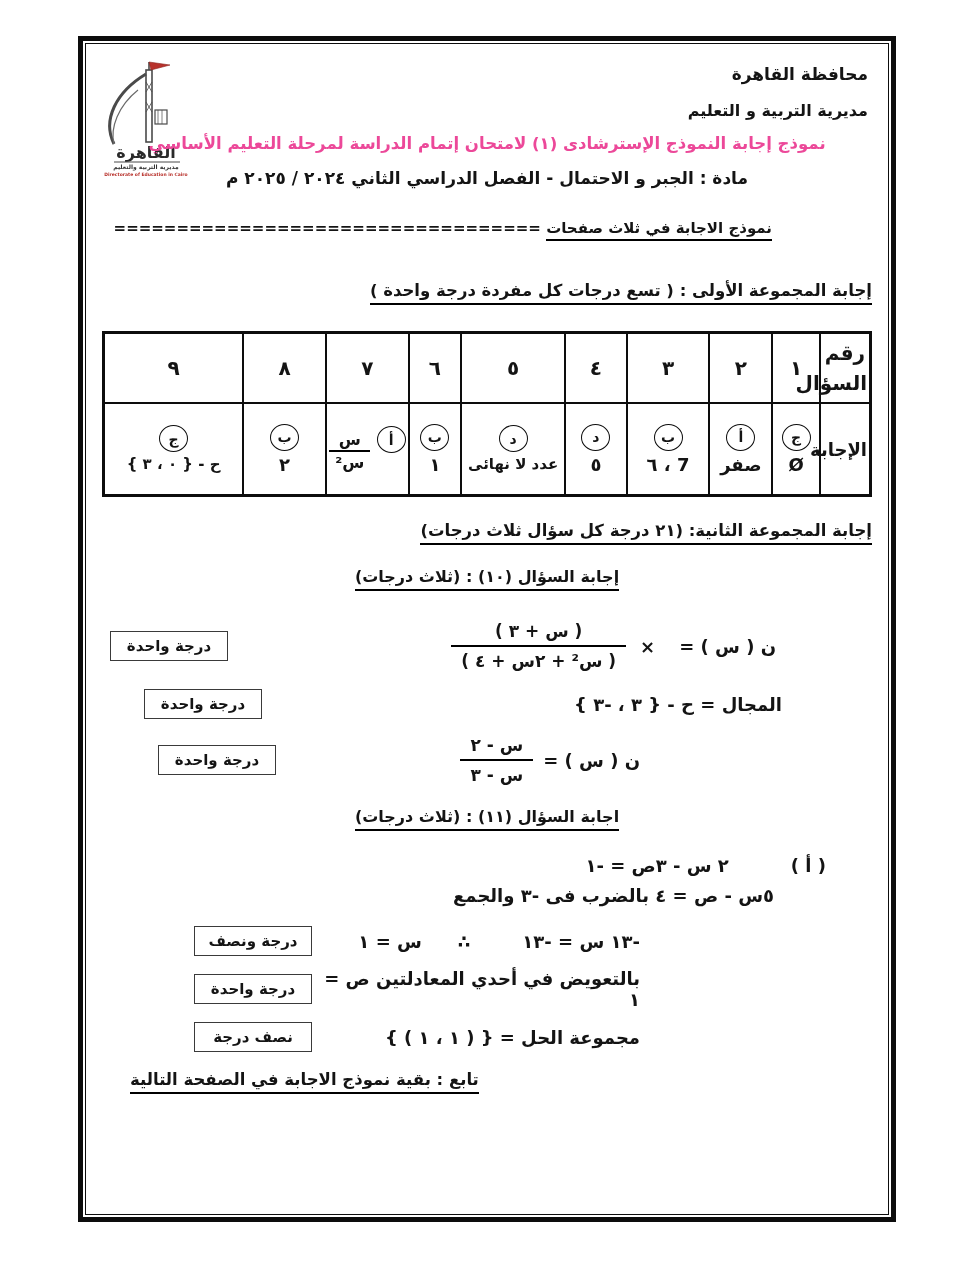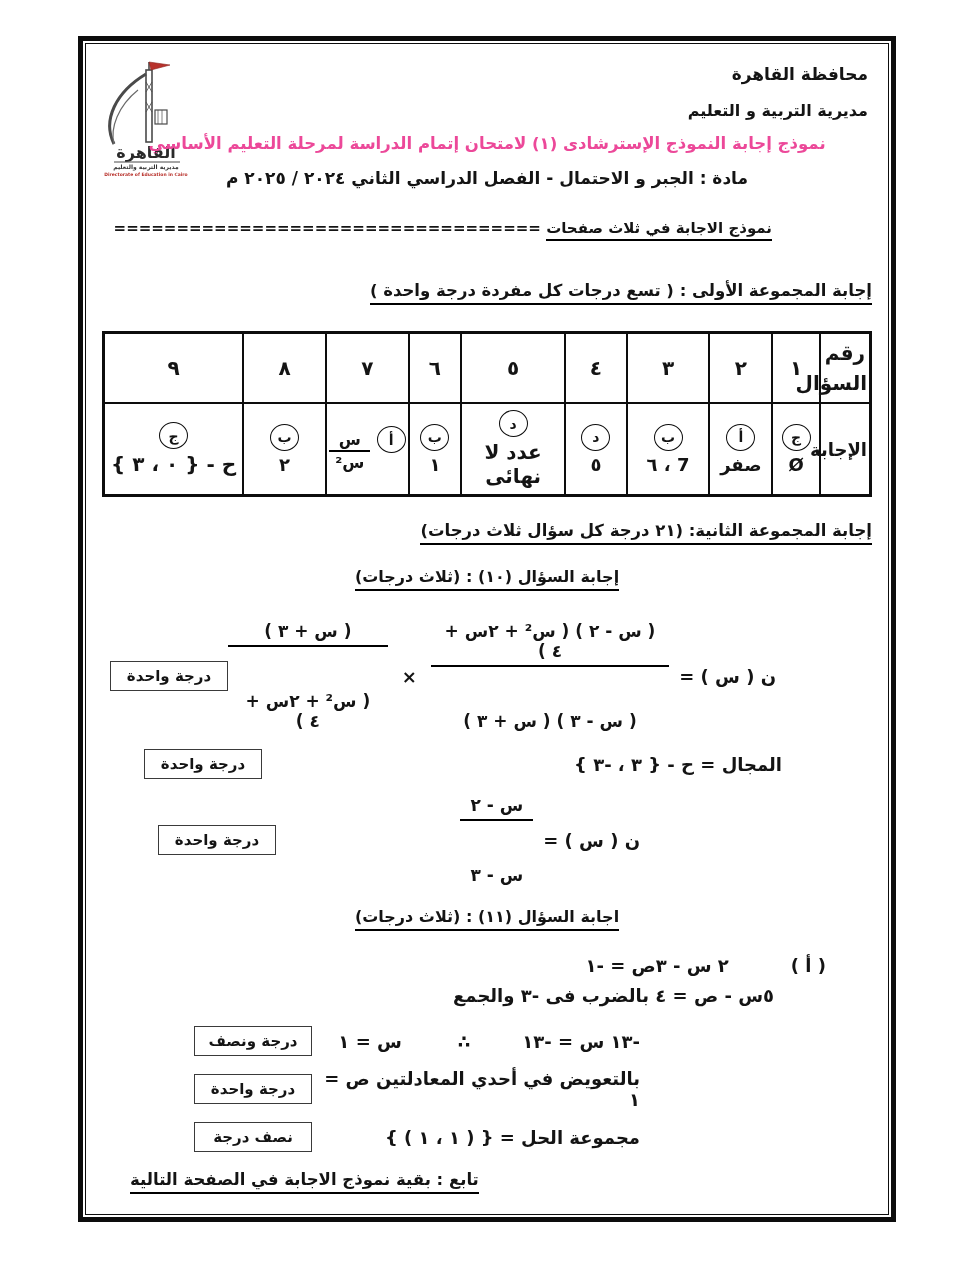--- a/index.html
+++ b/index.html
@@ -28,28 +28,28 @@
   
   table.answers{width:100%;border-collapse:collapse;margin-top:26px;table-layout:fixed;}
   table.answers td,table.answers th{border:2.4px solid #0d0d0d;text-align:center;vertical-align:middle;padding:2px;}
   table.answers{border:3px solid #0d0d0d;}
   .rownum td{height:64px;font-size:20px;}
   .rowans td{height:86px;font-size:18px;}
   .corner{font-size:16px;line-height:1.5;}
   .circ{display:inline-flex;align-items:center;justify-content:center;width:27px;height:25px;
         border:1.7px solid #0d0d0d;border-radius:50%;font-size:14px;line-height:1;}
   .aval{margin-top:3px;font-size:18px;}
-  .aval.small{font-size:20px;}
+  .aval.small{font-size:15px;}
   .cellfrac{display:inline-flex;flex-direction:column;align-items:stretch;text-align:center;margin-top:2px;font-size:16px;}
   .cellfrac .ftop{border-bottom:2.2px solid #000;padding:0 6px 1px;}
   .cellfrac .fbot{padding:1px 6px 0;}
 
   
   .row{display:flex;align-items:center;font-size:18px;}
-  .frac{display:inline-flex;flex-direction:column;align-items:stretch;text-align:center;vertical-align:middle;font-size:17px;gap:40px;}
+  .frac{display:inline-flex;flex-direction:column;align-items:stretch;text-align:center;vertical-align:middle;font-size:17px;}
   .frac .ftop{border-bottom:2.4px solid #000;padding:0 10px 4px;}
   .frac .fbot{padding:4px 10px 0;}
   .times{margin:0 14px;font-size:18px;}
   .lhs{margin-left:10px;white-space:nowrap;}
   .score{display:inline-block;border:1.7px solid #3a3a3a;padding:5px 8px;min-width:100px;text-align:center;
          font-size:15px;margin-inline-start:auto;white-space:nowrap;background:#fff;}
   .footer{font-size:16.5px;text-align:left;padding-left:28px;margin-top:18px;direction:rtl;}
 </style>
 </head>
 <body>
@@ -166,24 +166,20 @@
 
         <div class="group-heading" style="margin-top:24px;">
           <span class="h-ul">إجابة المجموعة الثانية: (٢١ درجة كل سؤال ثلاث درجات)</span>
         </div>
         <div class="sub-heading">
           <span class="h-ul">إجابة السؤال (١٠) : (ثلاث درجات)</span>
         </div>
 
         <div class="row" style="margin-top:30px;padding-right:96px;">
           <span class="lhs">ن ( س ) =</span>
-          <span class="frac">
-            <span class="ftop">( س - ٢ ) ( س² + ٢س + ٤ )</span>
-            <span class="fbot">( س - ٣ ) ( س + ٣ )</span>
-          </span>
           <span class="times">×</span>
           <span class="frac">
             <span class="ftop">( س + ٣ )</span>
             <span class="fbot">( س² + ٢س + ٤ )</span>
           </span>
           <span class="score" style="margin-inline-end:8px;">درجة واحدة</span>
         </div>
 
         <div class="row" style="margin-top:18px;padding-right:90px;">
           <span>المجال = ح - { ٣ ، -٣ }</span>
@@ -208,21 +204,21 @@
           <span style="margin-right:62px;">٢ س - ٣ص = -١</span>
         </div>
 
         <div class="row" style="margin-top:9px;padding-right:98px;text-align:center;">
           <span>٥س - ص = ٤   بالضرب فى -٣ والجمع</span>
         </div>
 
         <div class="row" style="margin-top:20px;padding-right:232px;">
           <span>-١٣ س = -١٣</span>
           <span style="margin-right:52px;">∴</span>
-          <span style="margin-right:56px;">س = ١</span>
+          <span style="margin-right:36px;">س = ١</span>
           <span class="score" style="margin-inline-end:92px;">درجة ونصف</span>
         </div>
 
         <div class="row" style="margin-top:12px;padding-right:232px;">
           <span>بالتعويض في أحدي المعادلتين  ص = ١</span>
           <span class="score" style="margin-inline-end:92px;">درجة واحدة</span>
         </div>
 
         <div class="row" style="margin-top:12px;padding-right:232px;">
           <span>مجموعة الحل = { ( ١ ، ١ ) }</span>

